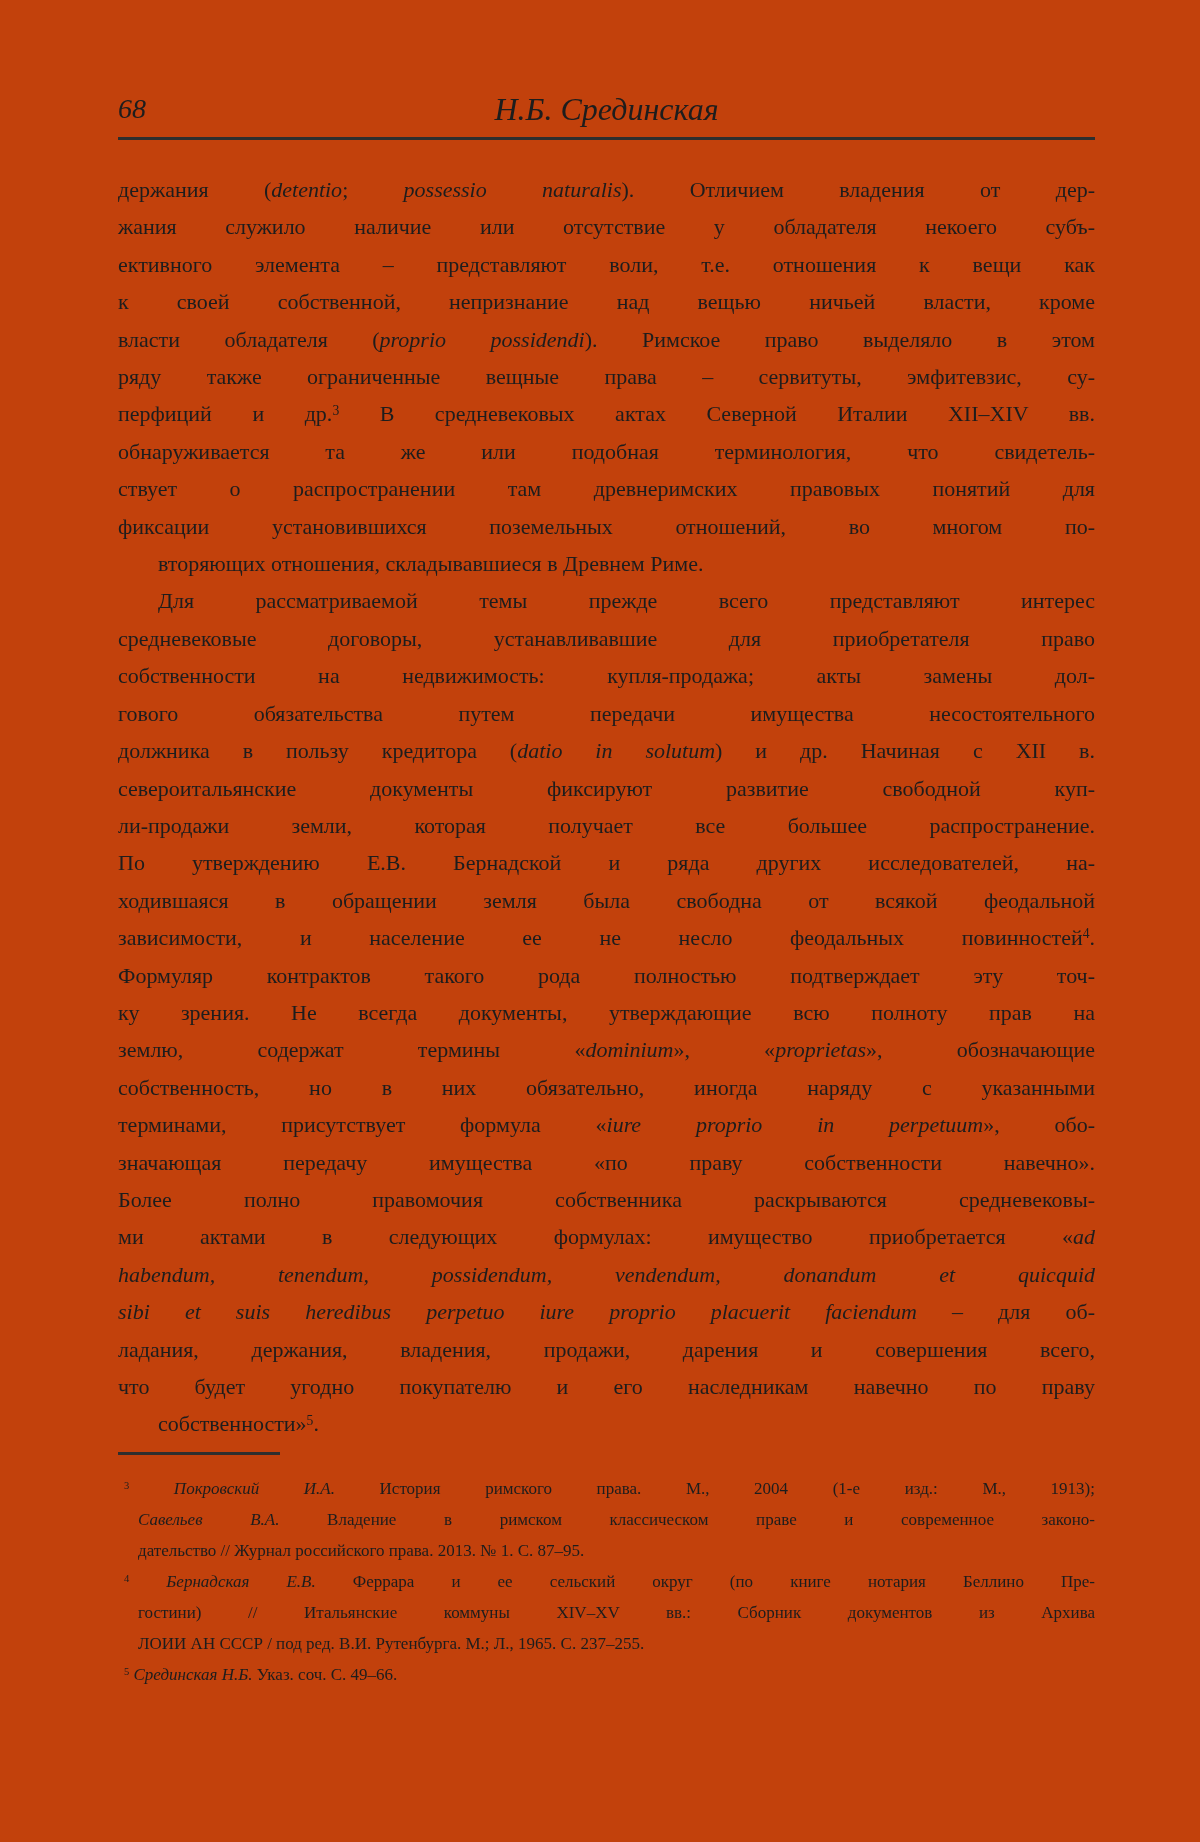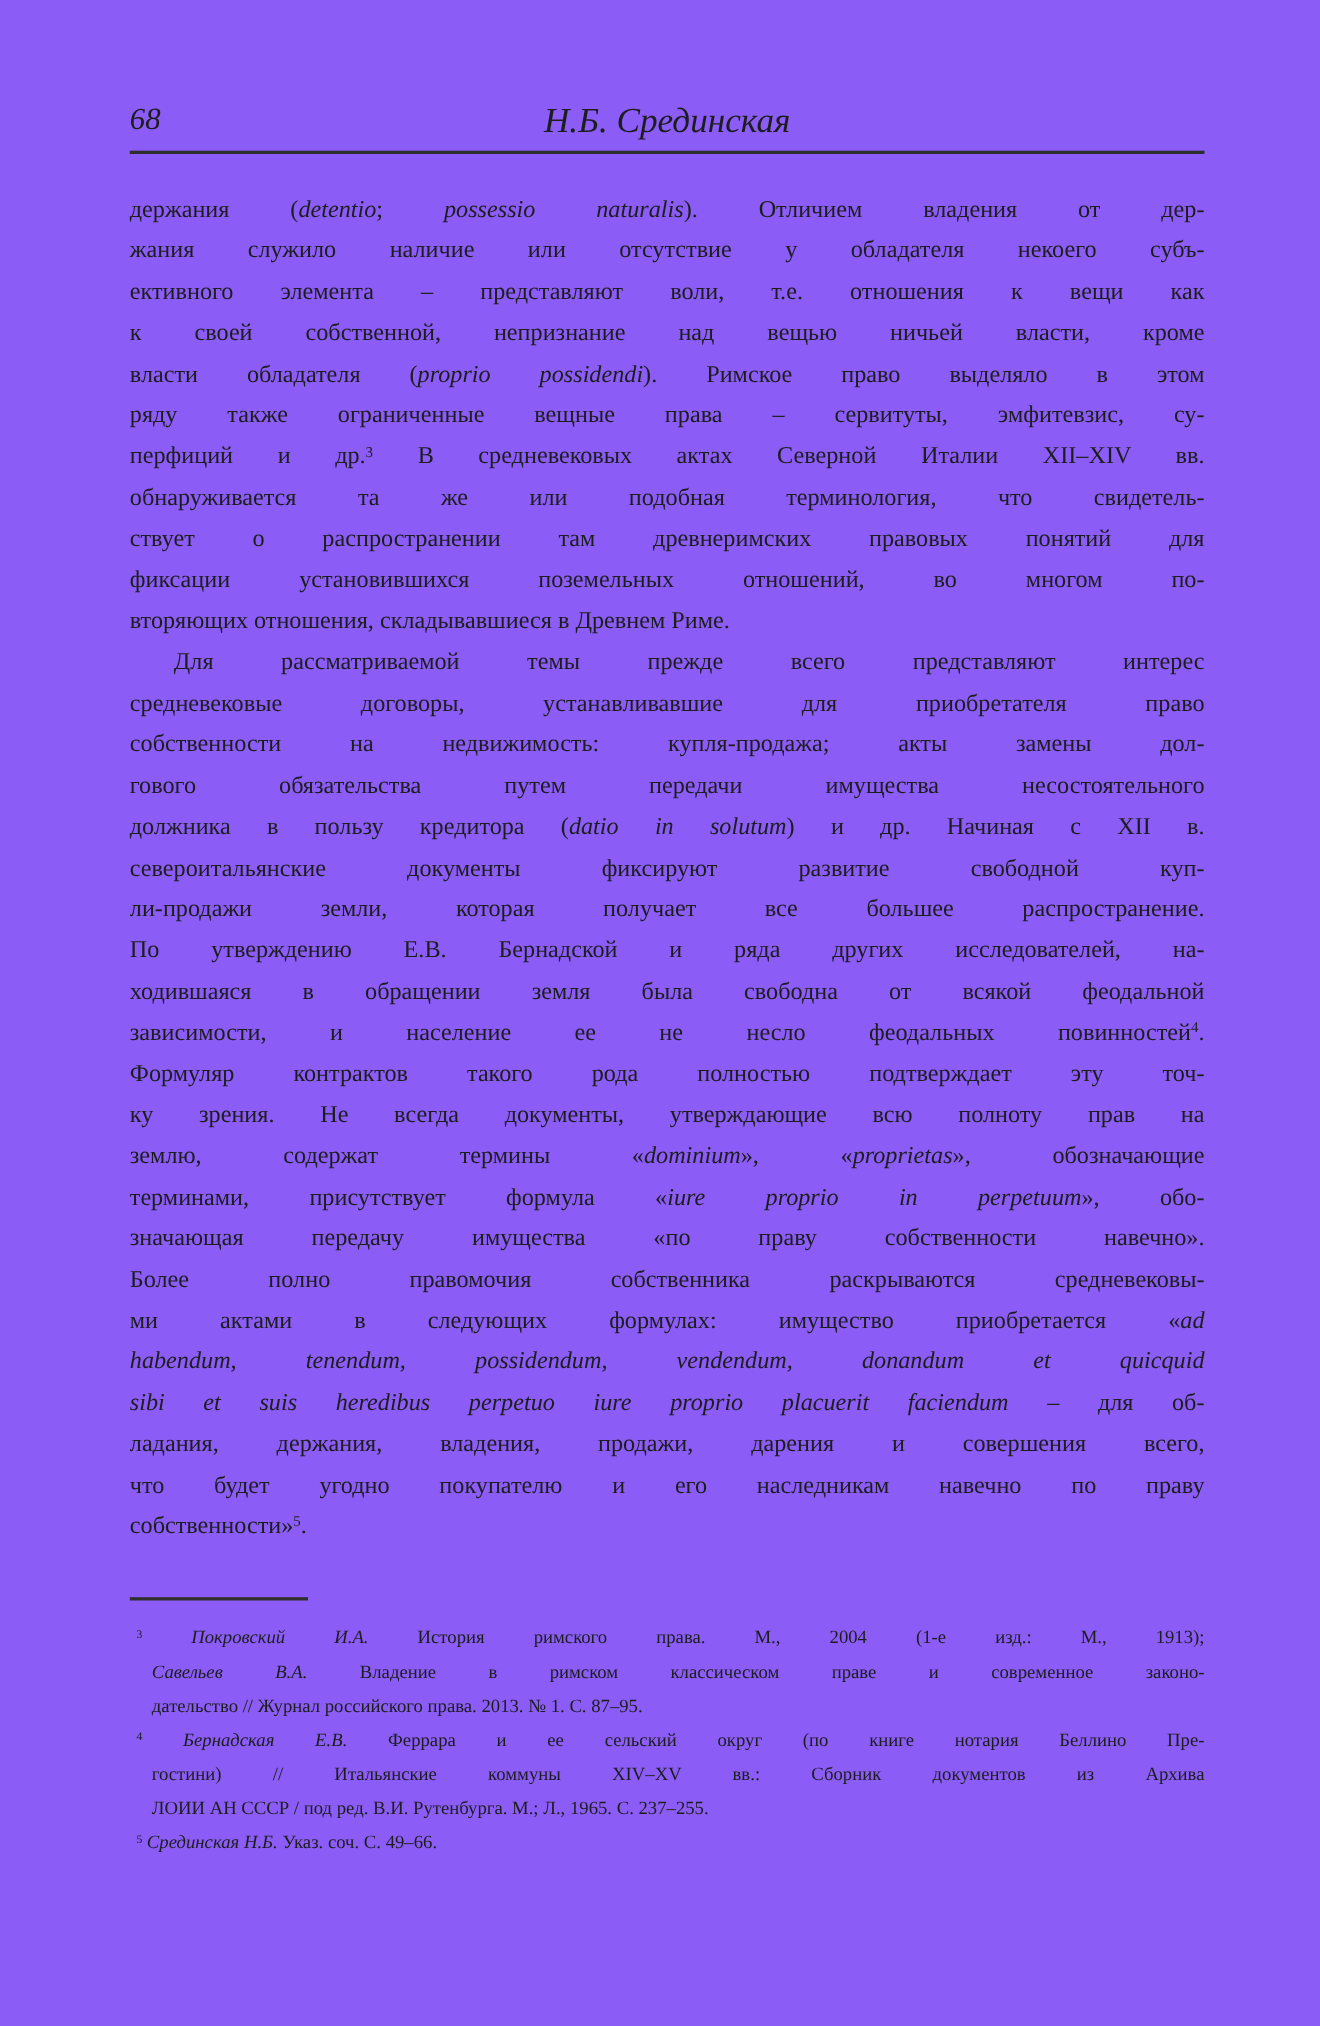--- a/index.html
+++ b/index.html
@@ -1,20 +1,20 @@
 <!DOCTYPE html>
 <html lang="ru"><head>
 <meta charset="utf-8">
 <style>
   html, body { margin: 0; padding: 0; }
   .page {
     position: relative;
     width: 1200px;
     height: 1842px;
-    background: #8b5cf6;
+    background: #c2410c;
     font-family: "Liberation Serif", "DejaVu Serif", serif;
     color: #1d1d1d;
     overflow: hidden;
   }
   
   .header-band { position: absolute; left: 118px; top: 92px; width: 977px; height: 40px; }
   .page-number {
     position: absolute; left: 0; top: 0;
     font-style: italic; font-size: 28px; line-height: 34px;
   }
@@ -26,21 +26,21 @@
   .header-rule {
     position: absolute; left: 118px; top: 137px;
     width: 977px; height: 3px; background: #2e2e2e;
   }
   
   .body-text {
     position: absolute; left: 118px; top: 171px; width: 977px;
     font-size: 22px; line-height: 37.4px;
   }
   .tline { text-align: justify; text-align-last: justify; }
-  .tline.last { text-align-last: left; }
+  .tline.last { text-align-last: left; margin-left: 40px; }
   .tline.ind  { text-indent: 40px; }
   i { font-style: italic; }
   sup.mark {
     font-size: 0.62em; line-height: 0;
     position: relative; top: -0.5em; vertical-align: baseline;
   }
   
   .footnote-rule {
     position: absolute; left: 118px; top: 1452px;
     width: 162px; height: 3px; background: #2e2e2e;
@@ -82,20 +82,21 @@
       <div class="tline"><span>гового обязательства путем передачи имущества несостоятельного</span></div>
       <div class="tline"><span>должника в пользу кредитора (</span><i>datio in solutum</i><span>) и др. Начиная с XII в.</span></div>
       <div class="tline"><span>североитальянские документы фиксируют развитие свободной куп-</span></div>
       <div class="tline"><span>ли-продажи земли, которая получает все большее распространение.</span></div>
       <div class="tline"><span>По утверждению Е.В. Бернадской и ряда других исследователей, на-</span></div>
       <div class="tline"><span>ходившаяся в обращении земля была свободна от всякой феодальной</span></div>
       <div class="tline"><span>зависимости, и население ее не несло феодальных повинностей</span><sup class="mark">4</sup><span>.</span></div>
       <div class="tline"><span>Формуляр контрактов такого рода полностью подтверждает эту точ-</span></div>
       <div class="tline"><span>ку зрения. Не всегда документы, утверждающие всю полноту прав на</span></div>
       <div class="tline"><span>землю, содержат термины «</span><i>dominium</i><span>», «</span><i>proprietas</i><span>», обозначающие</span></div>
+      <div class="tline"><span>собственность, но в них обязательно, иногда наряду с указанными</span></div>
       <div class="tline"><span>терминами, присутствует формула «</span><i>iure proprio in perpetuum</i><span>», обо-</span></div>
       <div class="tline"><span>значающая передачу имущества «по праву собственности навечно».</span></div>
       <div class="tline"><span>Более полно правомочия собственника раскрываются средневековы-</span></div>
       <div class="tline"><span>ми актами в следующих формулах: имущество приобретается «</span><i>ad</i></div>
       <div class="tline"><i>habendum, tenendum, possidendum, vendendum, donandum et quicquid</i></div>
       <div class="tline"><i>sibi et suis heredibus perpetuo iure proprio placuerit faciendum</i><span> – для об-</span></div>
       <div class="tline"><span>ладания, держания, владения, продажи, дарения и совершения всего,</span></div>
       <div class="tline"><span>что будет угодно покупателю и его наследникам навечно по праву</span></div>
       <div class="tline last"><span>собственности»</span><sup class="mark">5</sup><span>.</span></div>
     </main>

